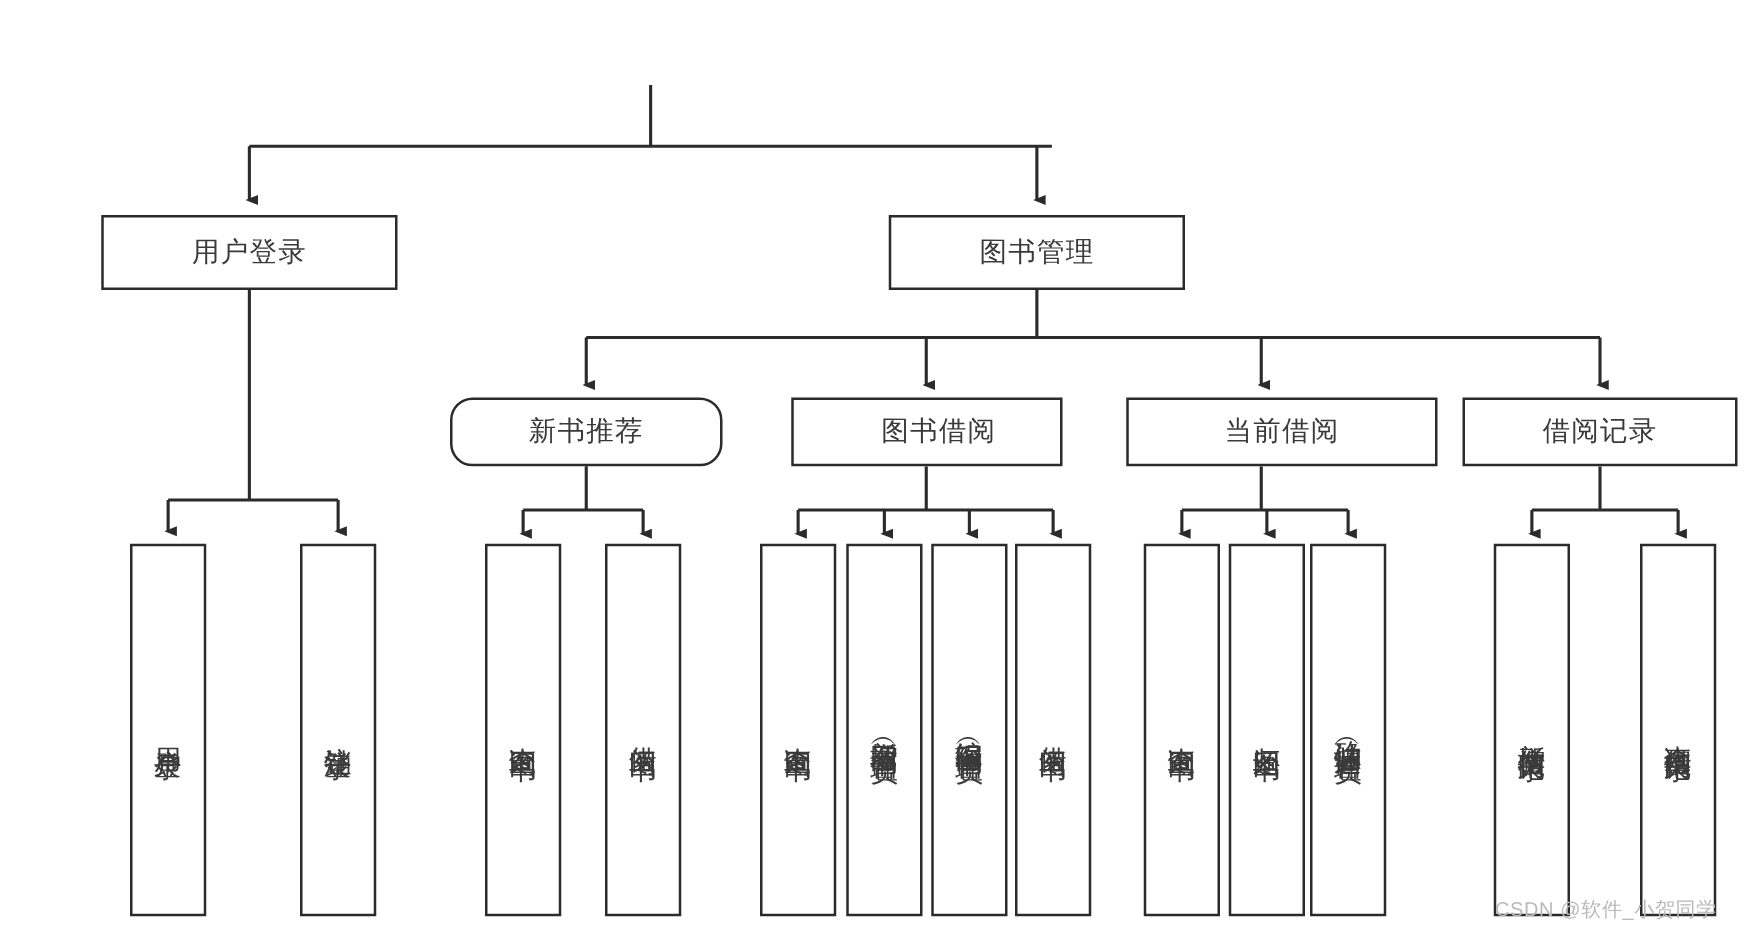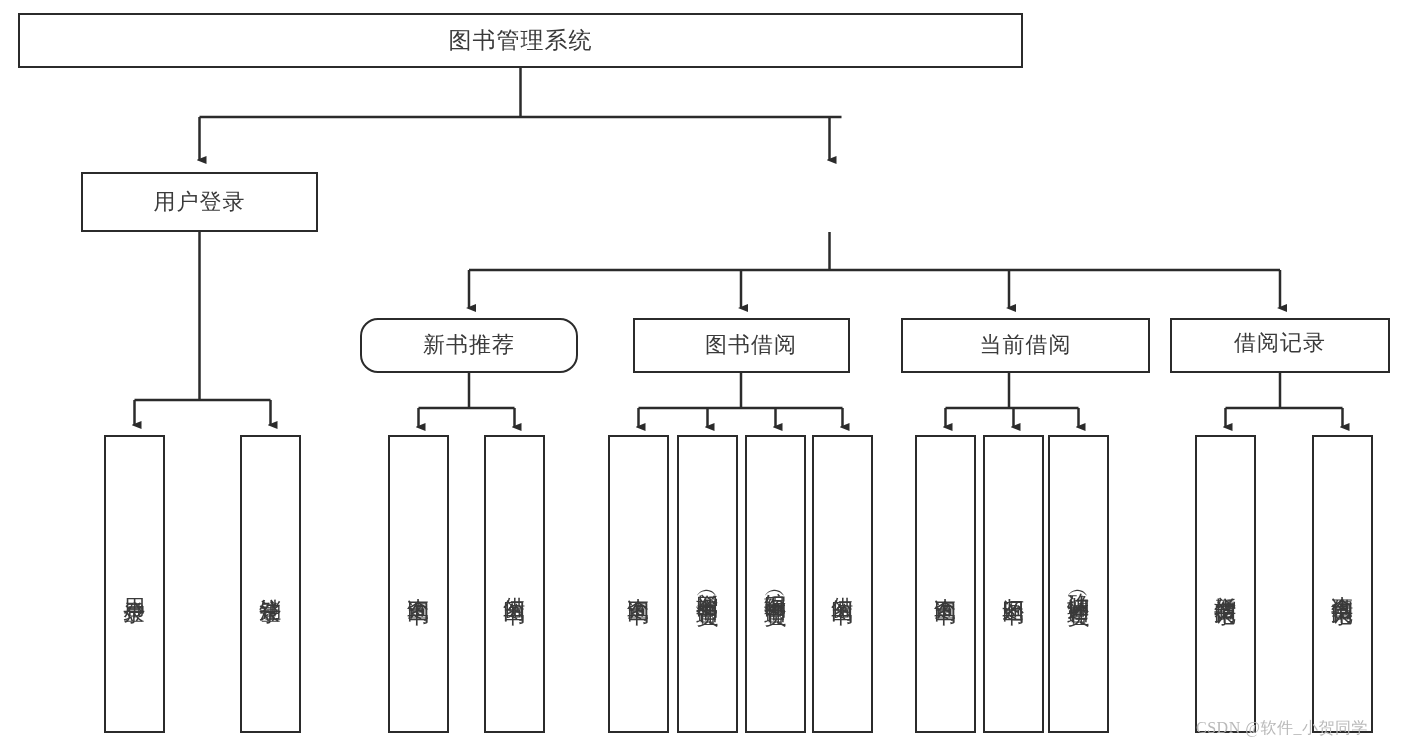--- a/index.html
+++ b/index.html
@@ -115,38 +115,38 @@
       <path d="M1013.5,408 L1013.5,427" marker-end="url(#arrow)"></path>
       <path d="M1078.5,408 L1078.5,427" marker-end="url(#arrow)"></path>
 
       <path d="M1280,373 L1280,408"></path>
       <path d="M1225.5,408 L1342.5,408"></path>
       <path d="M1225.5,408 L1225.5,427" marker-end="url(#arrow)"></path>
       <path d="M1342.5,408 L1342.5,427" marker-end="url(#arrow)"></path>
     </g>
   </svg>
 
-  <div class="node horiz" id="root-node" style="left:18px; top:13px; width:1005px; height:55px;">
-    <span>图书管理系统</span>
-  </div>
 
   <div class="node horiz" style="left:81px; top:172px; width:237px; height:60px;">
     <span>用户登录</span>
+  </div>
+  <div class="node horiz" style="left:711px; top:172px; width:237px; height:60px;">
+    <span>图书管理</span>
   </div>
 
   <div class="node horiz" style="left:360px; top:318px; width:218px; height:55px;border-radius:18px;">
     <span>新书推荐</span>
   </div>
   <div class="node horiz" style="left:633px; top:318px; width:217px; height:55px;padding-left:19px;">
     <span>图书借阅</span>
   </div>
   <div class="node horiz" style="left:901px; top:318px; width:249px; height:55px;">
     <span>当前借阅</span>
   </div>
-  <div class="node horiz" style="left:1170px; top:318px; width:220px; height:55px;font-family:Liberation Mono, monospace;">
+  <div class="node horiz" style="left:1170px; top:318px; width:220px; height:55px;">
     <span>借阅记录</span>
   </div>
 
   <div class="node vert" style="left:104px; top:435px; width:61px; height:298px;">
     <span class="vlabel">用户登录</span>
   </div>
   <div class="node vert" style="left:240px; top:435px; width:61px; height:298px;">
     <span class="vlabel">注销登录</span>
   </div>
   <div class="node vert" style="left:388px; top:435px; width:61px; height:298px;">
@@ -176,15 +176,15 @@
   <div class="node vert" style="left:1048px; top:435px; width:61px; height:298px;">
     <span class="vlabel">确认归还（管理员）</span>
   </div>
   <div class="node vert" style="left:1195px; top:435px; width:61px; height:298px;">
     <span class="vlabel">新增借阅记录</span>
   </div>
   <div class="node vert" style="left:1312px; top:435px; width:61px; height:298px;">
     <span class="vlabel">查询借阅记录</span>
   </div>
 
-  <div id="watermark" style="left:1196px; top:718px;font-family:Liberation Serif, serif;">CSDN @软件_小贺同学</div>
+  <div id="watermark" style="left:1196px; top:718px;">CSDN @软件_小贺同学</div>
 
 </div>
 
 </body></html>

